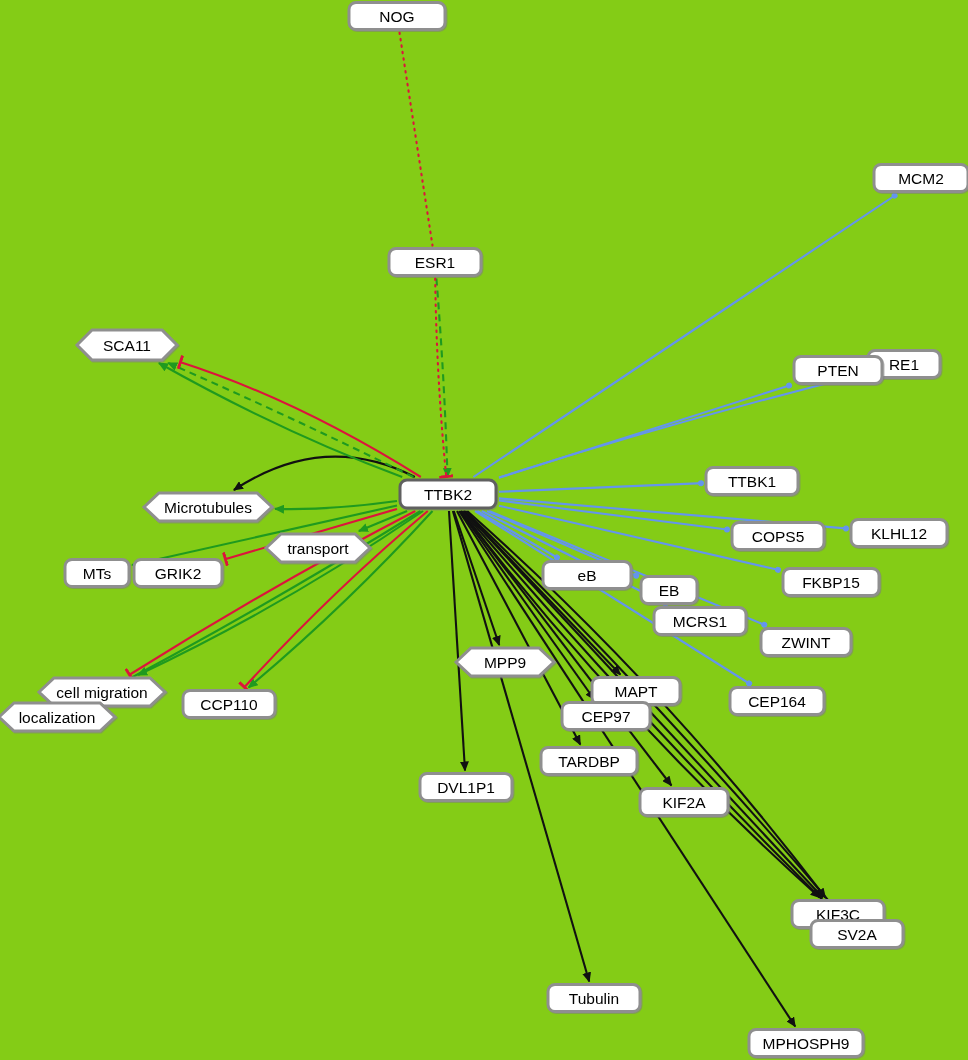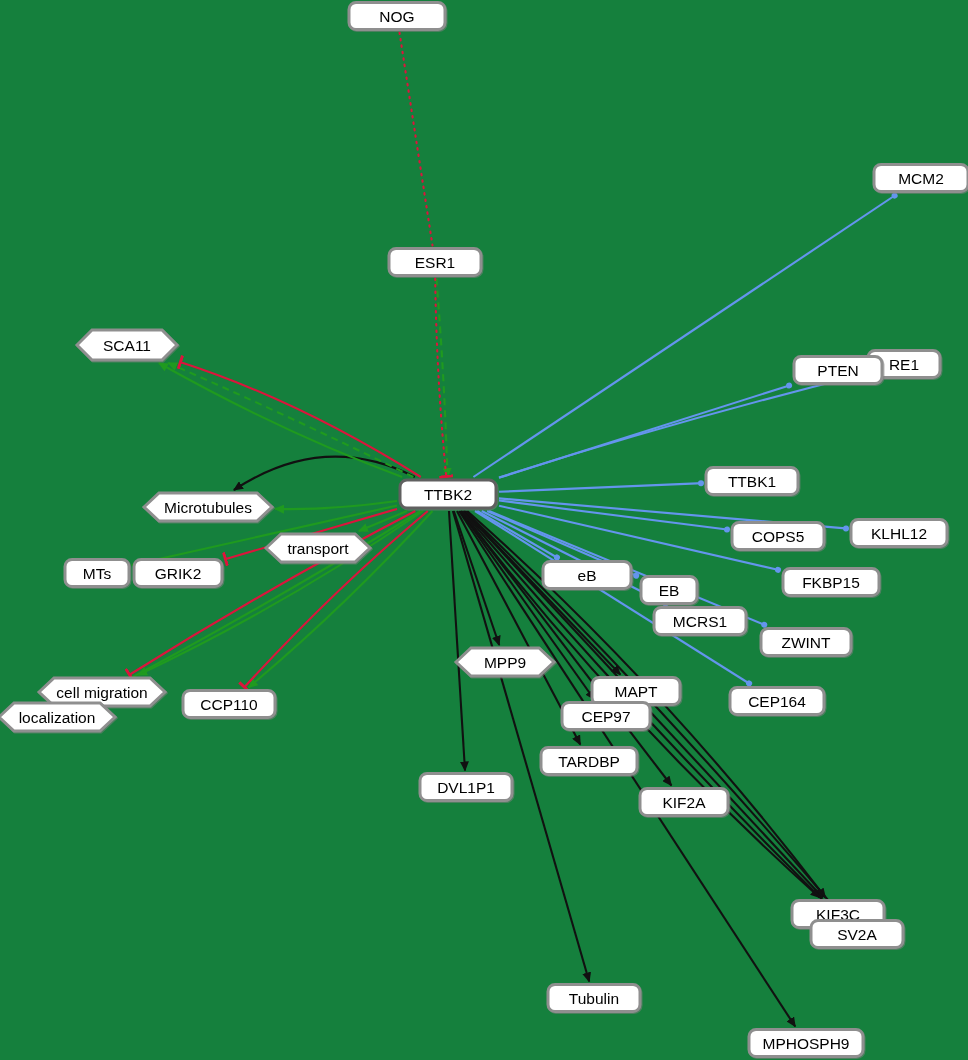--- a/index.html
+++ b/index.html
@@ -1,16 +1,16 @@
 <!DOCTYPE html>
 <html><head>
 <meta charset="utf-8">
 <style>
   html,body{margin:0;padding:0;background:#ffffff;}
-  .stage{position:relative;width:968px;height:1060px;background:#15803d;overflow:hidden;}
+  .stage{position:relative;width:968px;height:1060px;background:#84cc16;overflow:hidden;}
   svg{position:absolute;left:0;top:0;}
   text{font-family:"Liberation Sans",sans-serif;font-size:15.5px;fill:#000;}
   .node{filter:drop-shadow(1.5px 1.5px 0 rgba(125,125,125,.55));cursor:pointer;}
   .edge{pointer-events:stroke;}
 </style>
 </head>
 <body>
 
 <div class="stage">
   <svg width="968" height="1060" viewBox="0 0 968 1060" xmlns="http://www.w3.org/2000/svg">

